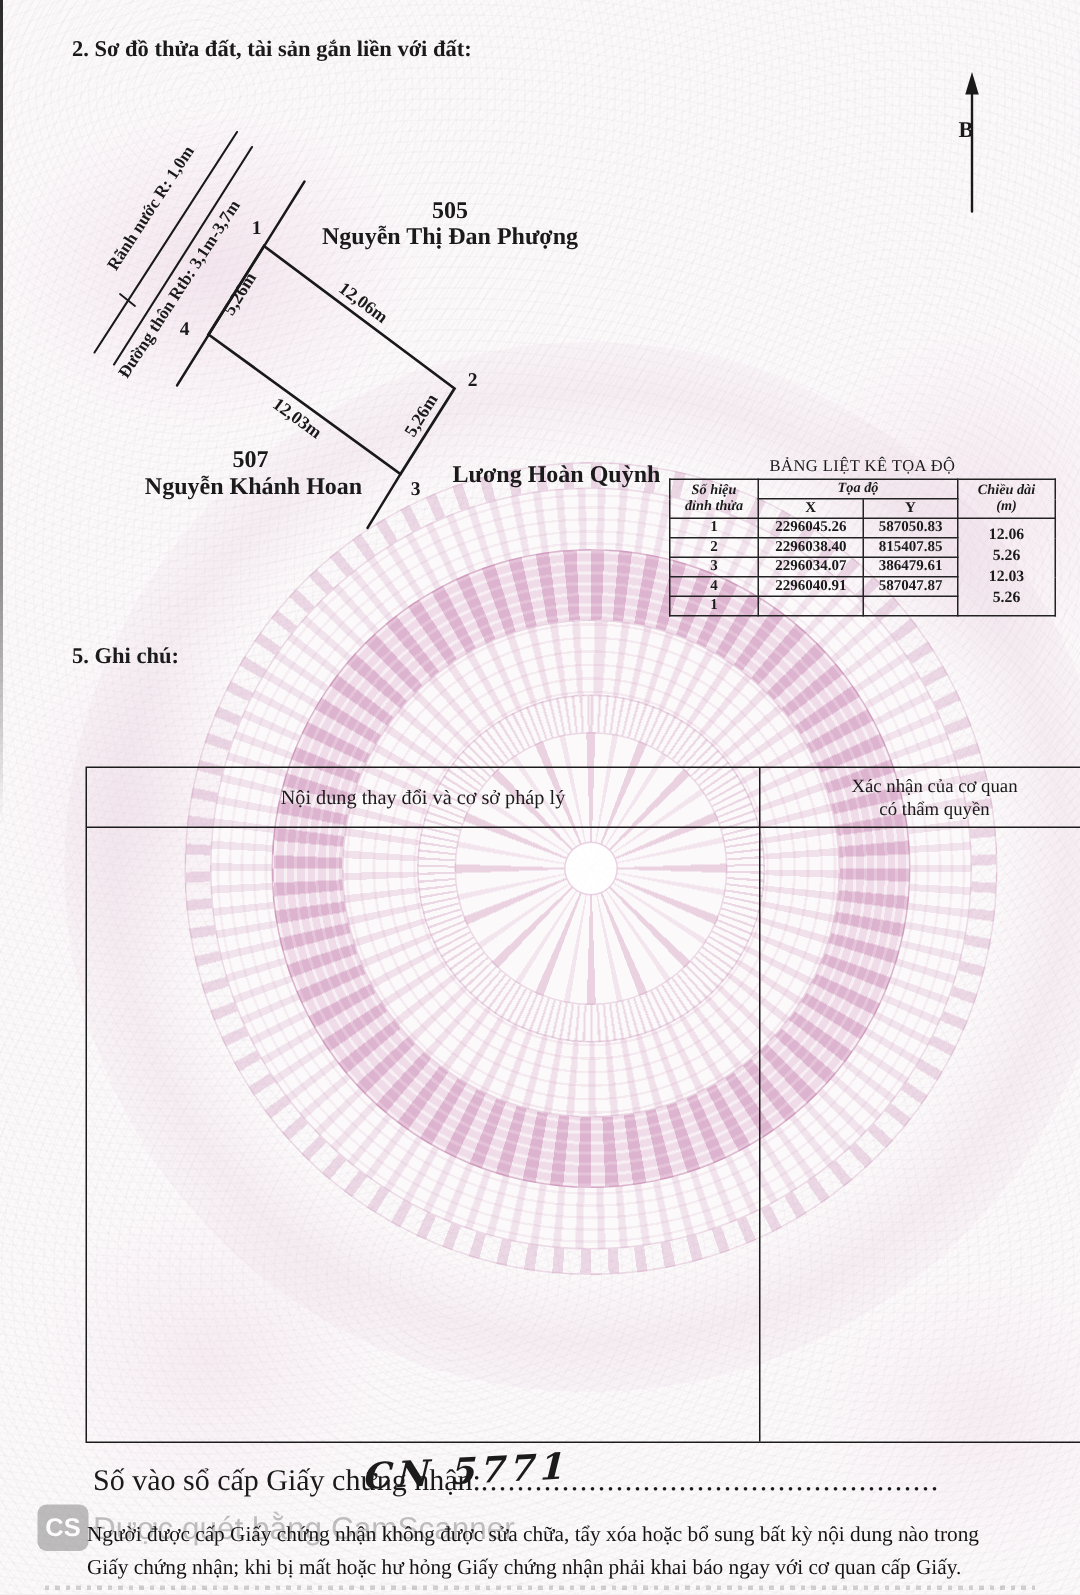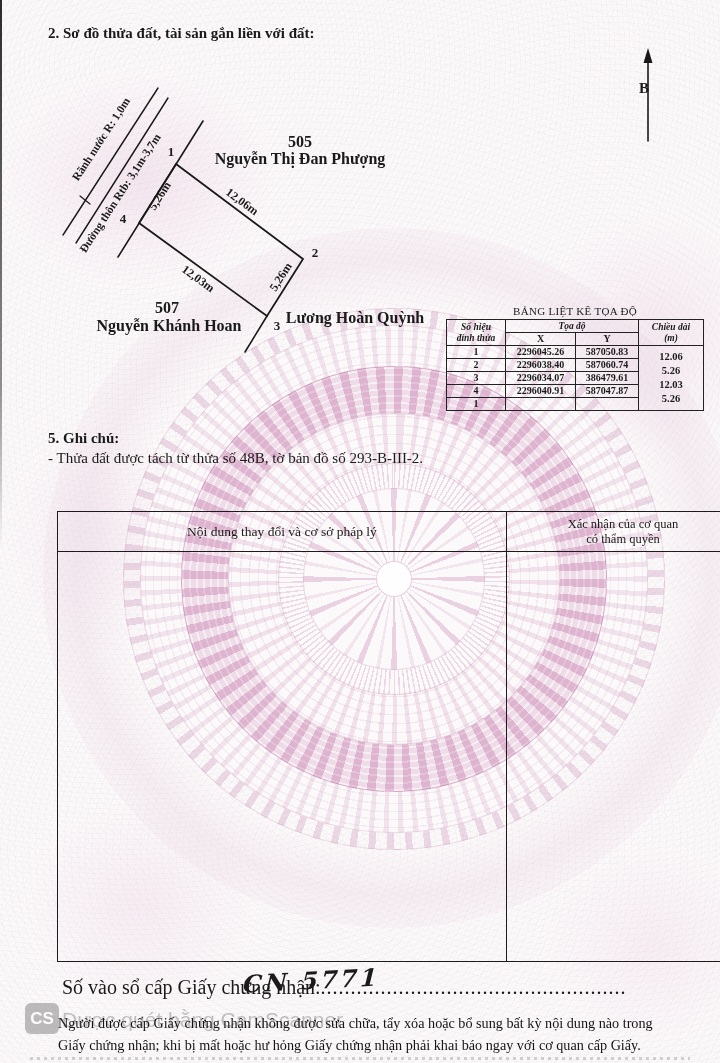--- a/index.html
+++ b/index.html
@@ -138,21 +138,21 @@
 
   <div class="abs ctr dlabel rot" style="left:160px;top:196px;transform:translate(-50%,-50%) rotate(-58deg);">5,26m</div>
   <div class="abs ctr dlabel rot" style="left:242px;top:202px;transform:translate(-50%,-50%) rotate(36.5deg);">12,06m</div>
   <div class="abs ctr dlabel rot" style="left:198px;top:279px;transform:translate(-50%,-50%) rotate(36deg);">12,03m</div>
   <div class="abs ctr dlabel rot" style="left:281px;top:277px;transform:translate(-50%,-50%) rotate(-58deg);">5,26m</div>
 
   <div class="abs ctr dlabel nbr" style="left:300px;top:141px;">505</div>
   <div class="abs ctr dlabel nbr" style="left:300px;top:158px;">Nguyễn Thị Đan Phượng</div>
   <div class="abs ctr dlabel nbr" style="left:167px;top:307px;">507</div>
   <div class="abs ctr dlabel nbr" style="left:169px;top:325px;">Nguyễn Khánh Hoan</div>
-  <div class="abs ctr dlabel nbr" style="left:355px;top:317px;">Lương Hoàn Quỳnh</div>
+  <div class="abs ctr dlabel nbr" style="left:371px;top:317px;">Lương Hoàn Quỳnh</div>
 
   <div class="abs h-bold" style="left:48px;top:25px;">2. Sơ đồ thửa đất, tài sản gắn liền với đất:</div>
 
   <div class="abs" id="coordbox">
     <div class="ctitle">BẢNG LIỆT KÊ TỌA ĐỘ</div>
     <table class="coord">
       <colgroup>
           <col style="width:59px">
           <col style="width:70px">
           <col style="width:63px">
@@ -181,21 +181,21 @@
         <td rowspan="5" class="len-cell">
           <div>12.06</div>
           <div>5.26</div>
           <div>12.03</div>
           <div>5.26</div>
         </td>
       </tr>
       <tr style="height:13px;">
         <td>2</td>
             <td>2296038.40</td>
-            <td>587060.74</td>
+            <td>815407.85</td>
       </tr>
       <tr style="height:13px;">
         <td>3</td>
             <td>2296034.07</td>
             <td>386479.61</td>
       </tr>
       <tr style="height:13px;">
         <td>4</td>
             <td>2296040.91</td>
             <td>587047.87</td>
@@ -203,21 +203,20 @@
       <tr style="height:13px;">
         <td>1</td>
             <td></td>
             <td></td>
       </tr>
     </tbody>
       </table>
   </div>
 
   <div class="abs h-bold" style="left:48px;top:430px;">5. Ghi chú:</div>
-  <div class="abs p-text" style="left:48px;top:450px;">- Thửa đất được tách từ thửa số 48B, tờ bản đồ số 293-B-III-2.</div>
 
   <div class="abs" id="bigtable">
     <div class="vline"></div>
     <div class="hline"></div>
     <div class="hleft">Nội dung thay đổi và cơ sở pháp lý</div>
     <div class="hright">
       <div>Xác nhận của cơ quan</div>
       <div>có thẩm quyền</div>
     </div>
   </div>

